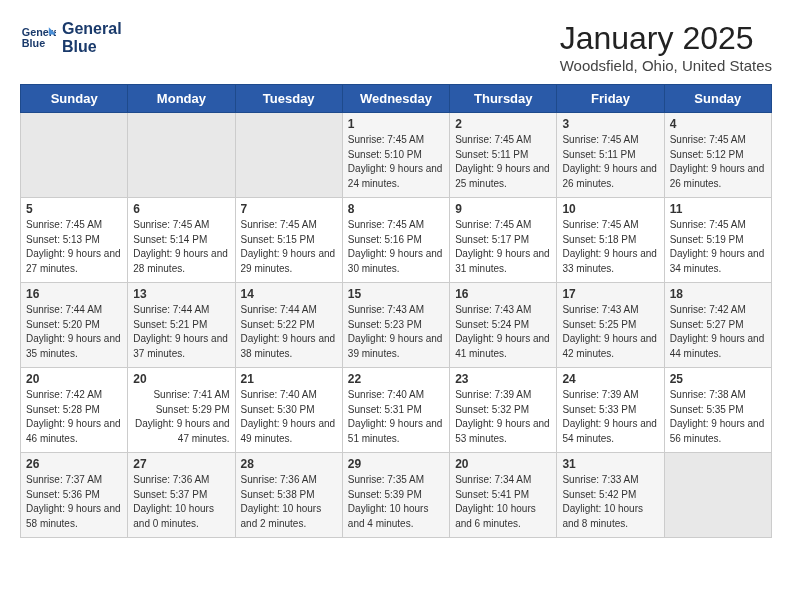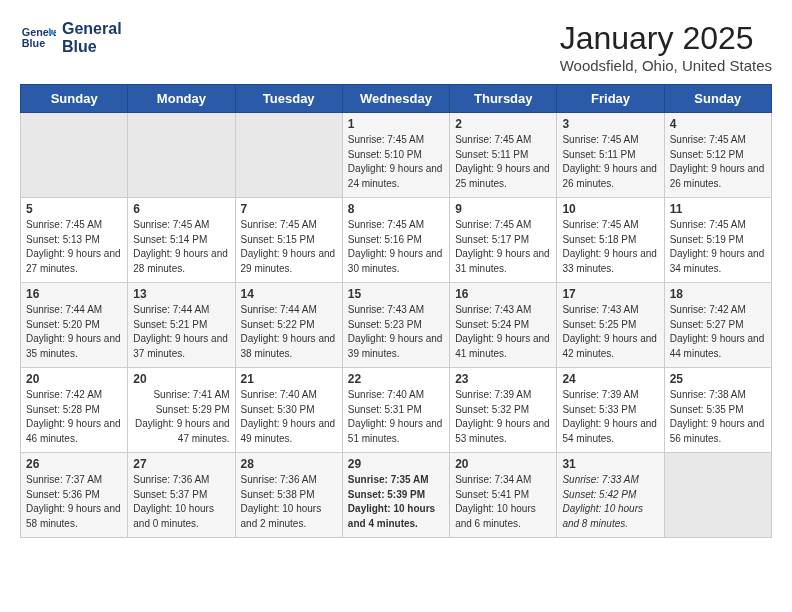--- a/index.html
+++ b/index.html
@@ -288,32 +288,32 @@
 Daylight: 10 hours and 0 minutes.</div>
         </td>
         <td>
           <div class="day-num">28</div>
           <div class="day-info" style="white-space: pre-line;">Sunrise: 7:36 AM
 Sunset: 5:38 PM
 Daylight: 10 hours and 2 minutes.</div>
         </td>
         <td>
           <div class="day-num">29</div>
-          <div class="day-info" style="white-space: pre-line; font-weight: bold;">Sunrise: 7:35 AM
+          <div class="day-info" style="white-space: pre-line;">Sunrise: 7:35 AM
 Sunset: 5:39 PM
 Daylight: 10 hours and 4 minutes.</div>
         </td>
         <td>
           <div class="day-num">20</div>
           <div class="day-info" style="white-space: pre-line;">Sunrise: 7:34 AM
 Sunset: 5:41 PM
 Daylight: 10 hours and 6 minutes.</div>
         </td>
         <td>
           <div class="day-num">31</div>
-          <div class="day-info" style="white-space: pre-line; font-style: italic;">Sunrise: 7:33 AM
+          <div class="day-info" style="white-space: pre-line;">Sunrise: 7:33 AM
 Sunset: 5:42 PM
 Daylight: 10 hours and 8 minutes.</div>
         </td>
         <td class="empty-cell"></td>
       </tr>
     </tbody>
 </table>
 
 </body></html>

